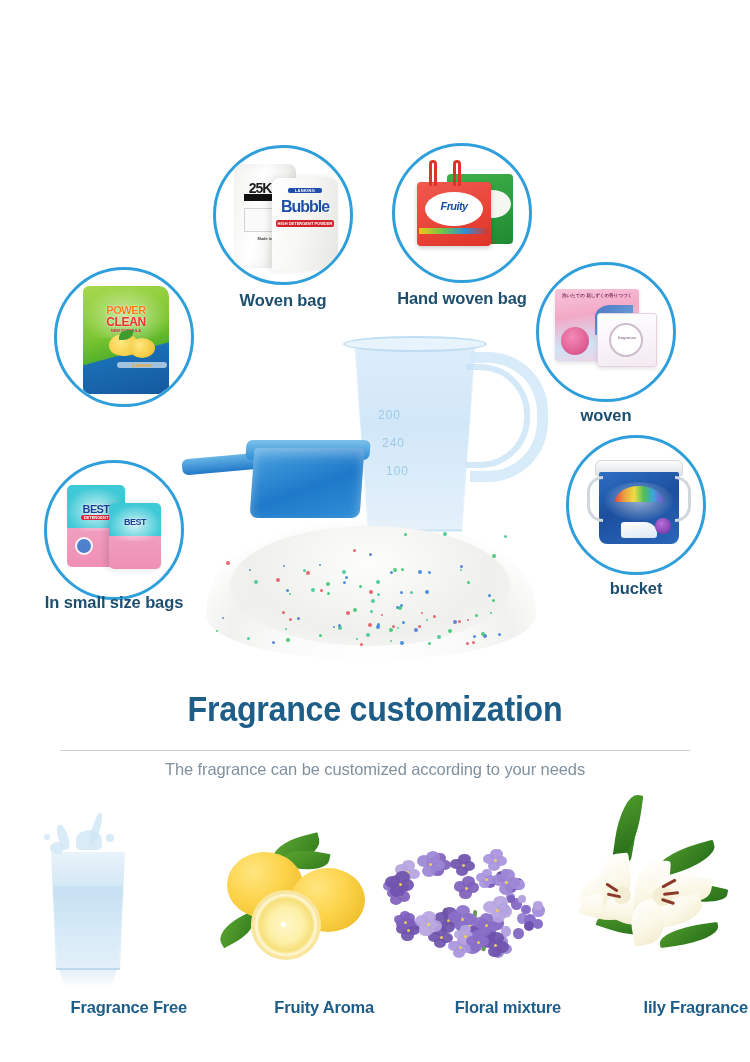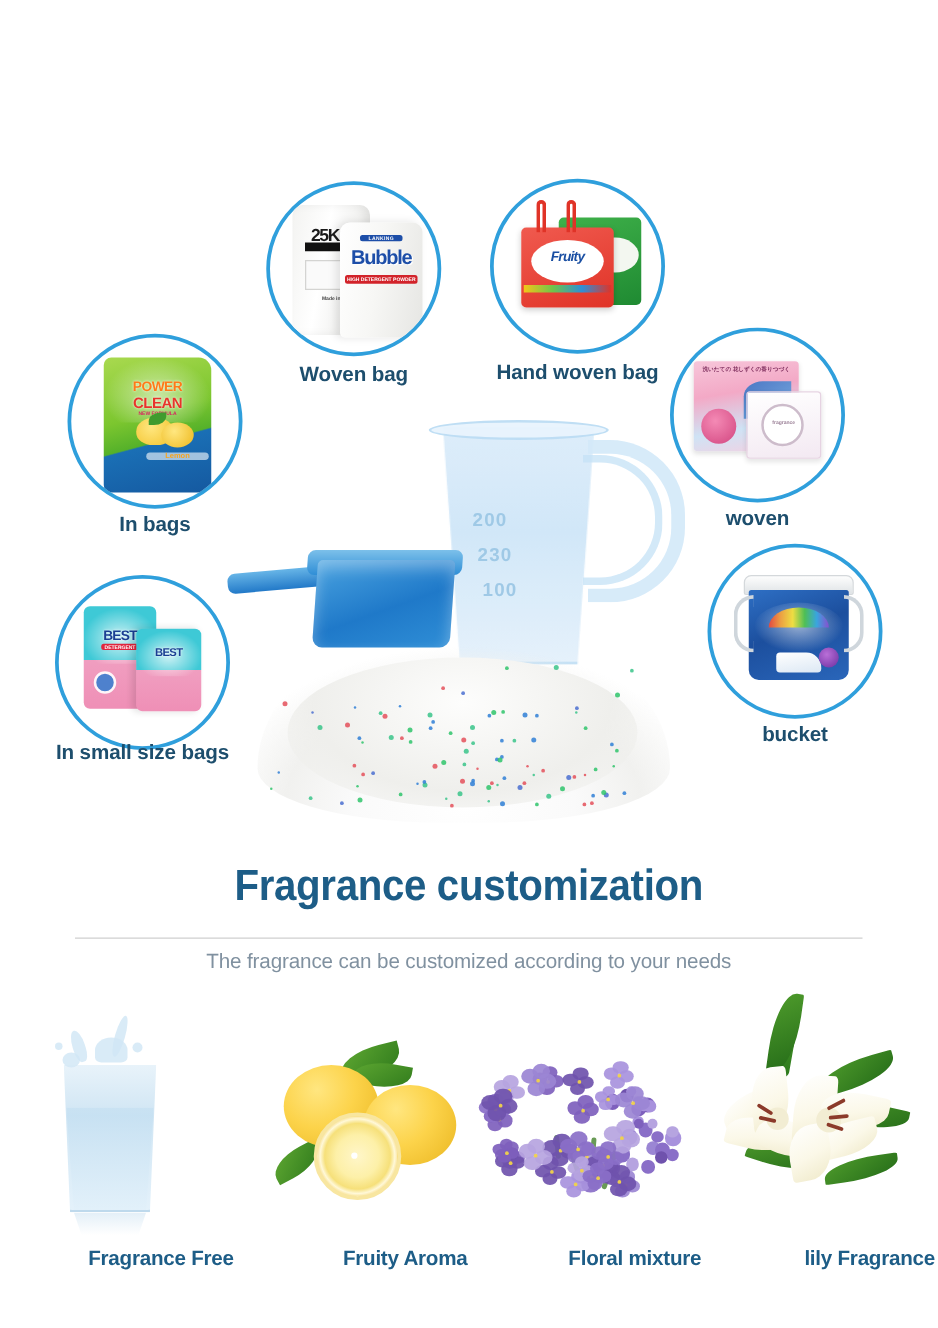--- a/index.html
+++ b/index.html
@@ -59,21 +59,21 @@
     position:absolute; left:300px; top:22px; width:78px; height:130px;
     border:11px solid #d3e9f9; border-left:none;
     border-radius:0 60px 60px 0; background:transparent; opacity:.9;
   }
   .cup-handle2{
     position:absolute; left:296px; top:34px; width:64px; height:104px;
     border:6px solid #c5e2f6; border-left:none;
     border-radius:0 50px 50px 0; background:transparent; opacity:.75;
   }
   .cup-mark{
-    position:absolute; color:#9fc9e6; font-size:15px; font-weight:bold;
+    position:absolute; color:#9fc9e6; font-size:12px; font-weight:normal;
     letter-spacing:1px;
   }
 
   .scoop-body{
     position:absolute; left:82px; top:118px; width:110px; height:70px;
     background:linear-gradient(160deg,#4aa3e0 0%, #1f79c9 55%, #2f8ed6 100%);
     border-radius:4px 4px 8px 8px;
     transform:skewX(-4deg);
     box-shadow:inset 0 6px 12px rgba(255,255,255,.35);
   }
@@ -189,21 +189,21 @@
 
 
   <div class="packing">
 
     <div class="hero">
       <div class="cup"></div>
       <div class="cup-rim"></div>
       <div class="cup-handle"></div>
       <div class="cup-handle2"></div>
       <div class="cup-mark" style="left:208px; top:78px;">200</div>
-      <div class="cup-mark" style="left:212px; top:106px;">230</div>
+      <div class="cup-mark" style="left:212px; top:106px;">240</div>
       <div class="cup-mark" style="left:216px; top:134px;">100</div>
 
       <div class="scoop-handle"></div>
       <div class="scoop-lip"></div>
       <div class="scoop-body"></div>
 
       <div class="powder"></div>
       <div class="powder-shade"></div>
       <div id="specks">
           <div class="speck" style="left: 205.814px; top: 250.226px; background: rgb(58, 196, 138); width: 4px; height: 4px;"></div>
@@ -316,21 +316,20 @@
         <div class="pkg" style="left:52px; top:64px; width:30px; height:22px; border-radius:50% 50% 45% 45%;
              background:radial-gradient(circle at 40% 35%, #ffe780, #f2c128);"></div>
         <div class="pkg" style="left:72px; top:68px; width:26px; height:20px; border-radius:50%;
              background:radial-gradient(circle at 40% 35%, #ffe780, #edb81c);"></div>
         <div class="pkg" style="left:62px; top:60px; width:14px; height:10px; border-radius:70% 0 70% 0;
              background:#3f9b2e;"></div>
         <div class="txt" style="left:60px; top:92px; width:50px; font-size:6px; color:#f7a41d;
              background:rgba(255,255,255,.6); border-radius:3px;">Lemon</div>
       </div>
     </div>
-    <div class="cap" style="left:34px; top:310px; width:180px;">In bags</div>
 
     <div class="circle" style="left:213px; top:45px; width:140px; height:140px;">
       <div class="art">
         <div class="pkg" style="left:18px; top:16px; width:62px; height:104px;
              background:linear-gradient(100deg,#f3f3f1,#ffffff 40%,#e3e3e0);
              border-radius:8px 8px 4px 4px; box-shadow:inset -4px 0 8px rgba(0,0,0,.06);"></div>
         <div class="txt" style="left:18px; top:32px; width:62px; font-size:14px; color:#1b1b1b; letter-spacing:-1px;">25KG</div>
         <div class="pkg" style="left:28px; top:46px; width:42px; height:7px; background:#111;"></div>
         <div class="pkg" style="left:28px; top:60px; width:42px; height:24px; border:1px solid #d4d4d2; background:#fafafa;"></div>
         <div class="txt" style="left:18px; top:88px; width:62px; font-size:4px; color:#444;">Made in</div>

